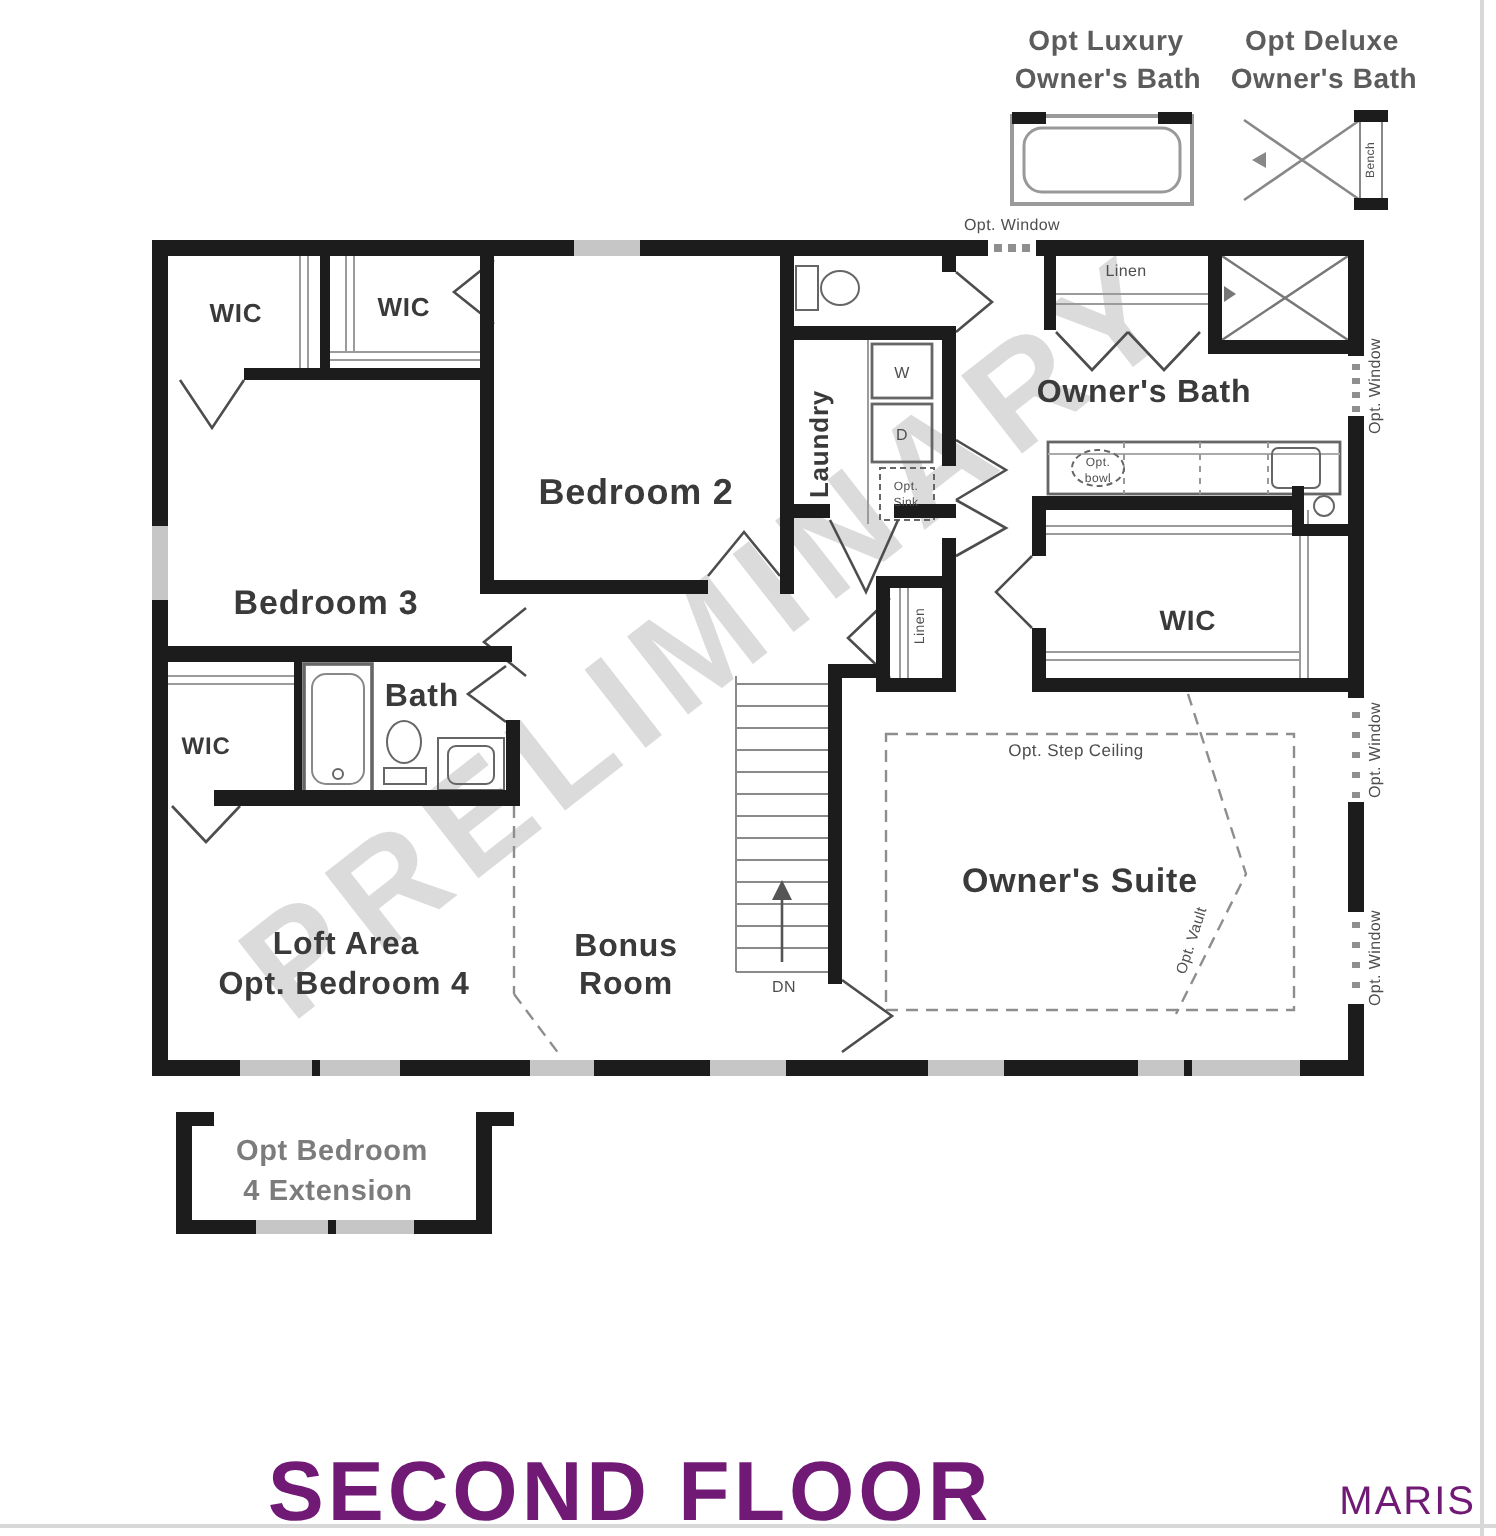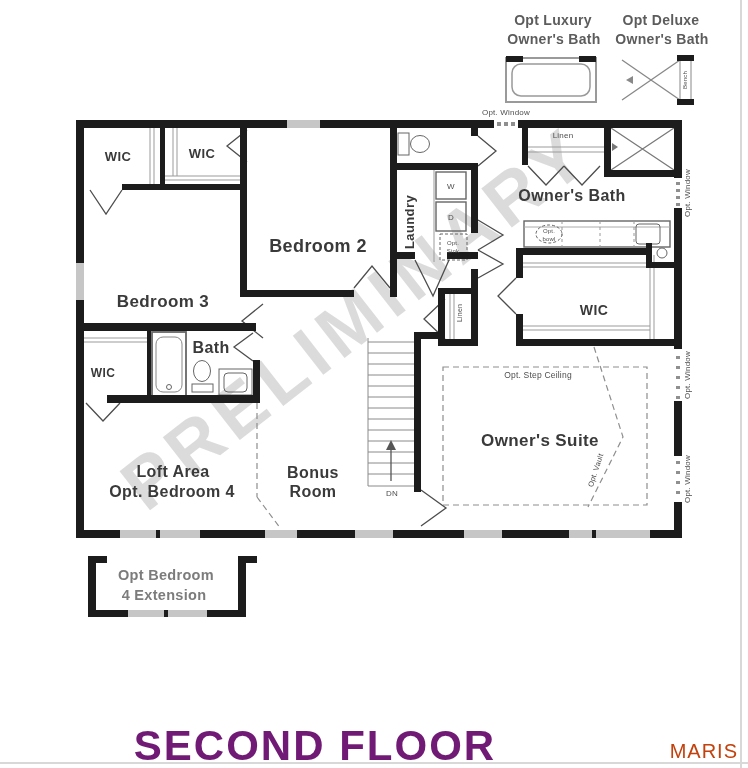--- a/index.html
+++ b/index.html
@@ -3,21 +3,21 @@
 <meta charset="utf-8">
 <style>
   html,body{margin:0;padding:0;background:#ffffff;}
   .canvas{position:relative;width:748px;height:768px;background:#ffffff;overflow:hidden;
           font-family:"Liberation Sans",sans-serif;}
   .watermark{position:absolute;left:48px;top:276px;width:620px;height:90px;
              font-size:72px;font-weight:700;letter-spacing:7px;color:#c6c6c6;opacity:.62;
              text-align:center;white-space:nowrap;transform:rotate(-38deg);}
   .floor-title{position:absolute;left:0;top:698px;width:630px;text-align:center;
                font-size:42px;font-weight:700;letter-spacing:2px;color:#701a75;margin-top:24px;}
-  .brand{position:absolute;right:10px;top:740px;font-size:20px;color:#c2410c;letter-spacing:1px;}
+  .brand{position:absolute;right:10px;top:740px;font-size:20px;color:#701a75;letter-spacing:1px;}
   .edge-r{position:absolute;left:740px;top:0;width:2px;height:768px;background:#d8d8d8;}
   .edge-b{position:absolute;left:0;top:762px;width:748px;height:2px;background:#d8d8d8;}
   svg{position:absolute;left:0;top:0;}
   svg text{font-family:"Liberation Sans",sans-serif;}
   .lbl{fill:#3a3a3a;font-weight:700;letter-spacing:.4px;}
   .lbl-sm{fill:#4e4e4e;font-weight:400;letter-spacing:.2px;}
   .lbl-legend{fill:#5c5c5c;font-weight:700;letter-spacing:.3px;}
   .lbl-ext{fill:#7c7c7c;font-weight:700;letter-spacing:.3px;}
 </style>
 </head>

